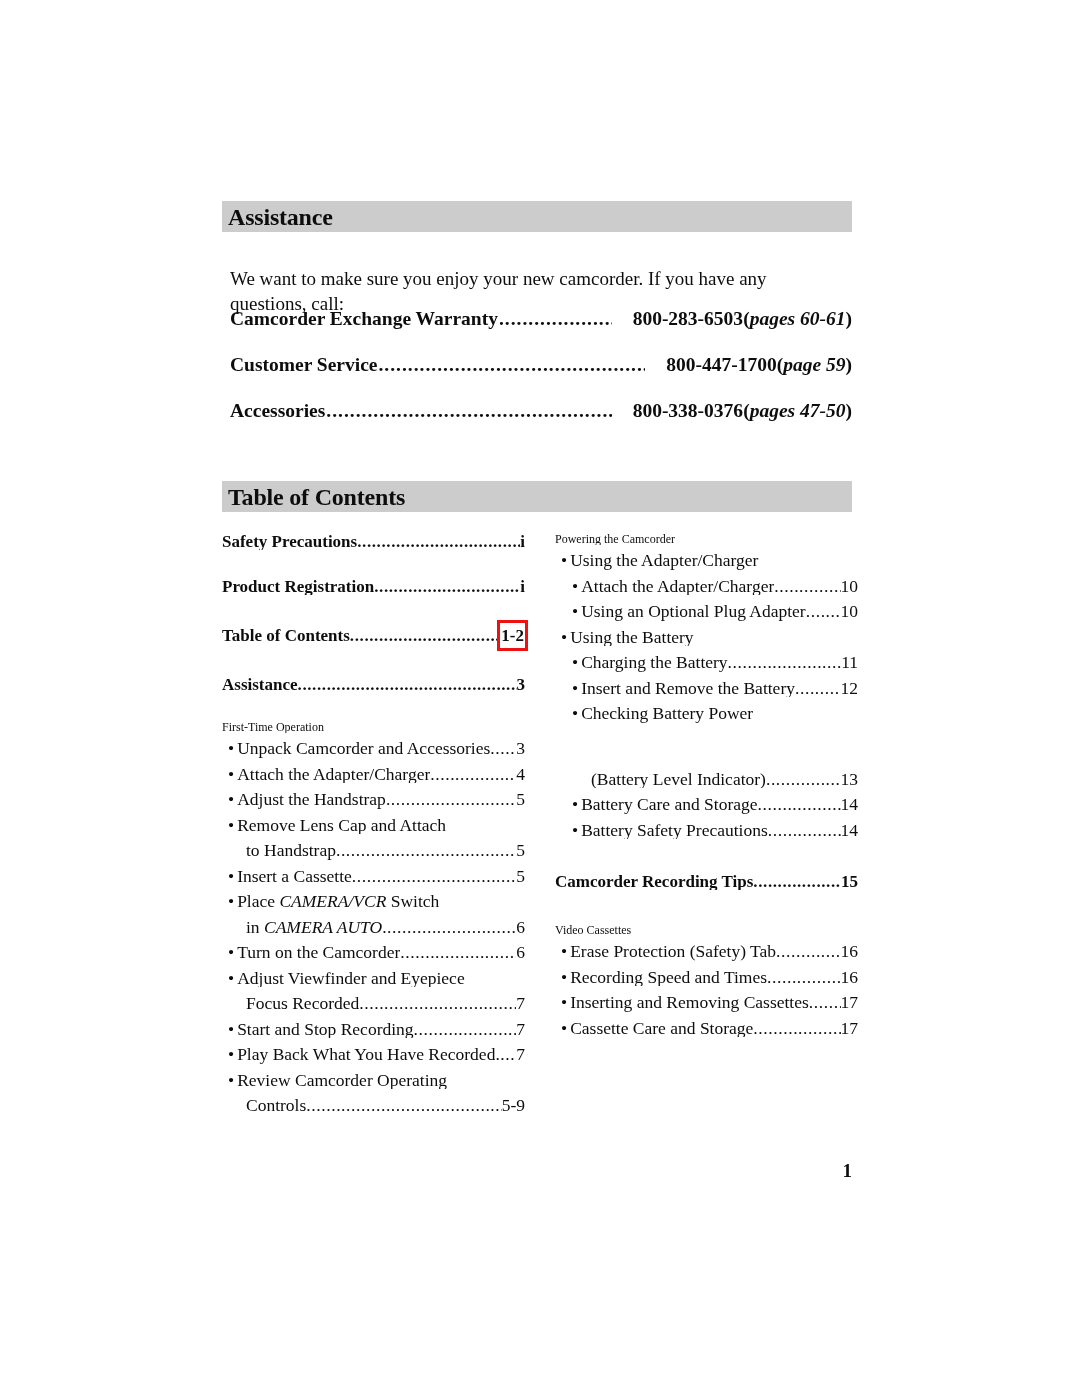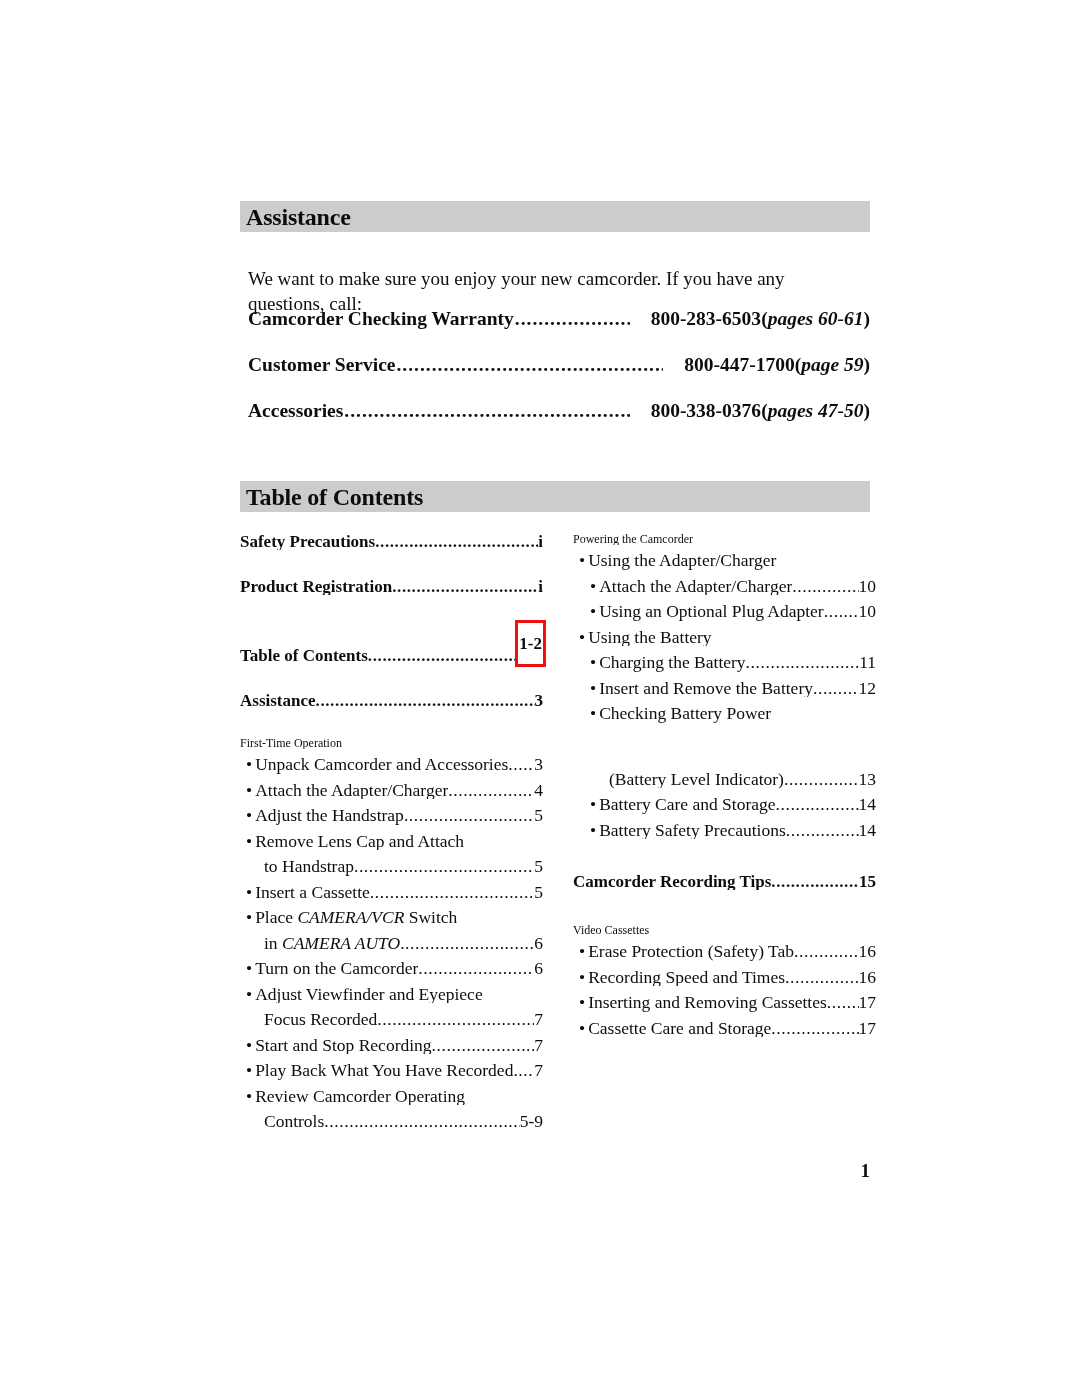--- a/index.html
+++ b/index.html
@@ -11,21 +11,21 @@
     width: 1080px;
     height: 1397px;
     position: relative;
     font-family: "Liberation Serif", "DejaVu Serif", serif;
     color: #0d0d0d;
     overflow: hidden;
   }
 
   .page {
     position: absolute;
-    left: 240px;
+    left: 222px;
     top: 0;
     width: 630px;
     height: 1051px;
   }
 
   
   .section-bar {
     background: #cccccc;
     height: 31px;
     display: flex;
@@ -88,21 +88,21 @@
     width: 630px;
     display: flex;
     gap: 0;
   }
   .toc-col { width: 303px; }
   .toc-col.left  { padding-right: 14px; }
   .toc-col.right { padding-left: 16px; }
 
   .toc-line {
     display: flex;
-    align-items: flex-end;
+    align-items: center;
     white-space: nowrap;
     font-size: 17.5px;
     line-height: 1.0;
     margin-bottom: 8px;
   }
   .toc-line .tl-text {
     flex: 0 0 auto;
     overflow: hidden;
   }
   .toc-line .tl-dots {
@@ -137,21 +137,21 @@
   .gap-md { height: 20px; }
   .gap-lg { height: 26px; }
 
   .it { font-style: italic; }
 
   
   .hl-box {
     position: relative;
     display: inline-block;
     box-shadow: 0 0 0 3px #ee1111;
-    padding: 12px 1px;
+    padding: 4px 1px;
     z-index: 3;
   }
 
   
   .folio {
     position: absolute;
     top: 1160px;
     left: 0;
     width: 630px;
     text-align: right;
@@ -165,21 +165,21 @@
 <div class="page">
 
   <div class="section-bar" id="assistance-bar">
     <span class="bar-title">Assistance</span>
   </div>
 
   <p class="intro">We want to make sure you enjoy your new camcorder. If you have any questions, call:</p>
 
   <div class="phone-list">
       <div class="phone-row">
-        <span class="pr-label">Camcorder Checking Warranty</span>
+        <span class="pr-label">Camcorder Exchange Warranty</span>
         <span class="pr-dots">..........................................................................</span>
         <span class="pr-number">800-283-6503</span>
         <span class="pr-pages">(<i>pages 60-61</i>)</span>
       </div>
       <div class="phone-row">
         <span class="pr-label">Customer Service</span>
         <span class="pr-dots">..........................................................................</span>
         <span class="pr-number">800-447-1700</span>
         <span class="pr-pages">(<i>page 59</i>)</span>
       </div>

